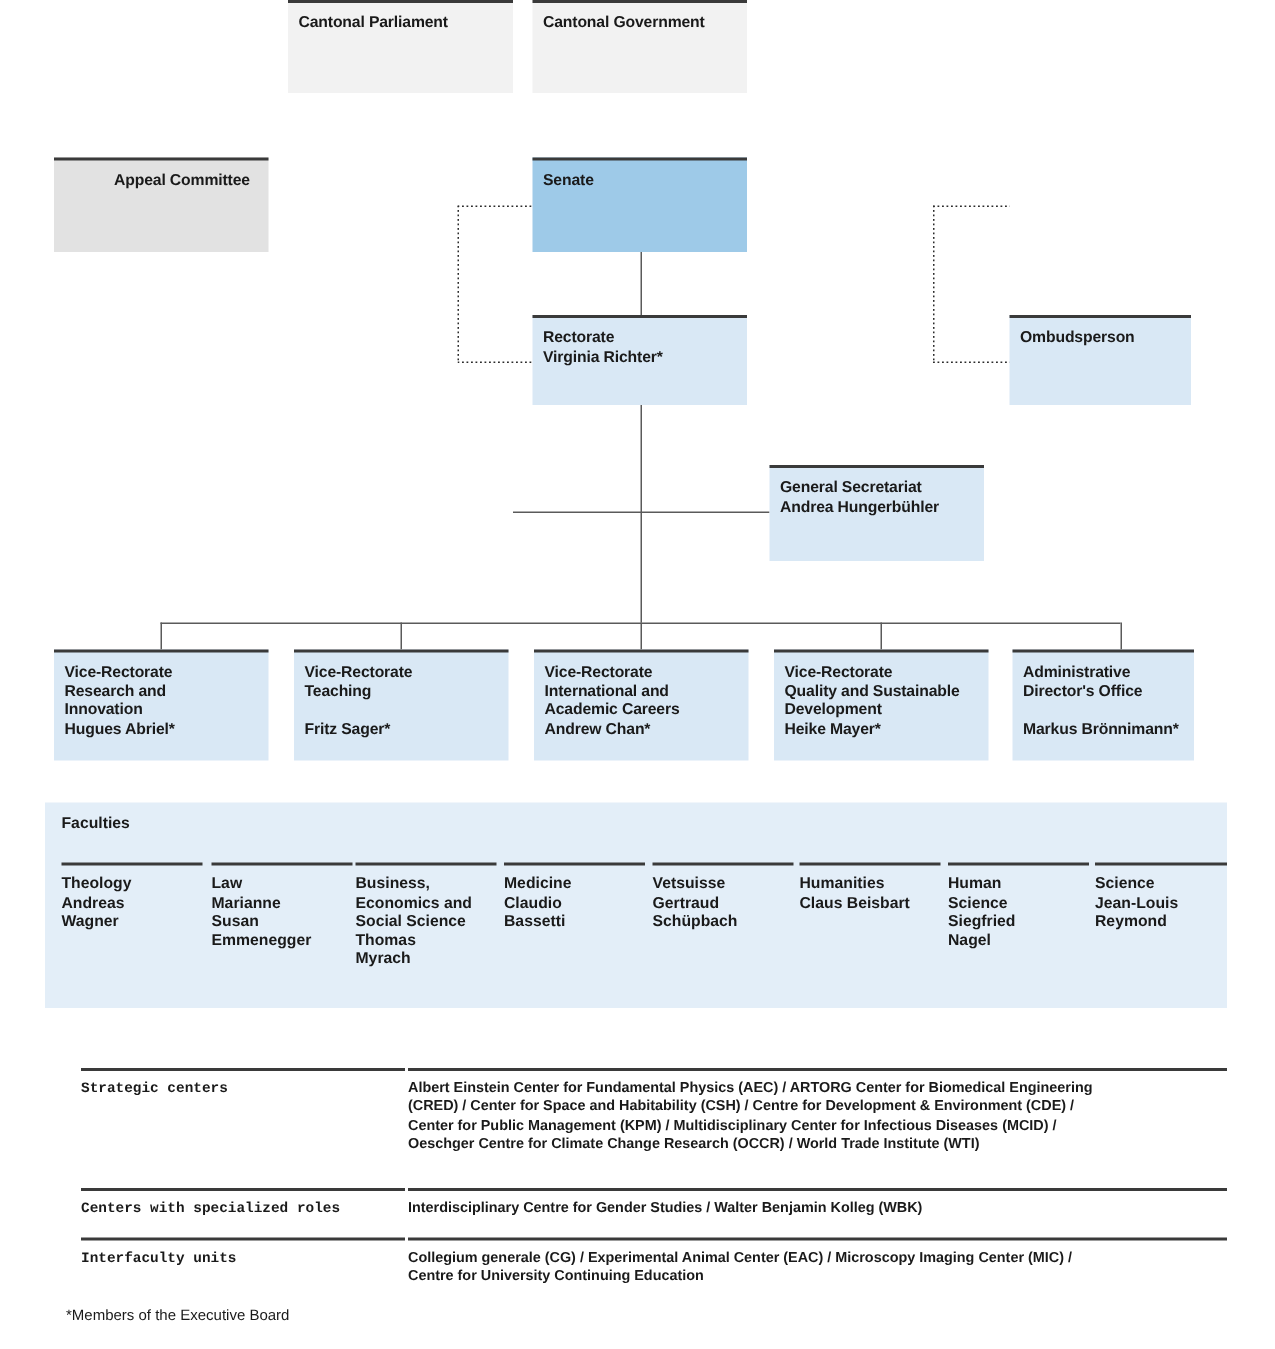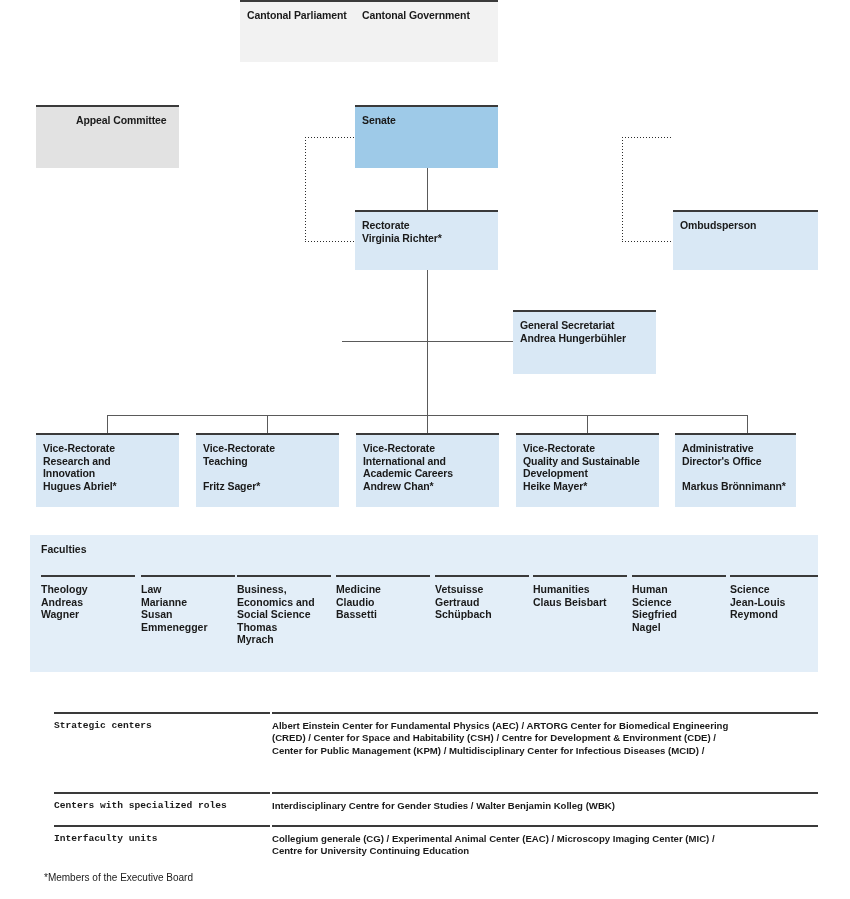--- a/index.html
+++ b/index.html
@@ -101,41 +101,41 @@
 
   <div class="ln-h" style="left:342px; top:341px; width:171px;"></div>
 
   <div class="ln-h" style="left:107px; top:415px; width:640px;"></div>
   <div class="ln-v" style="left:107px; top:415px; height:18px;"></div>
   <div class="ln-v" style="left:267px; top:415px; height:18px;"></div>
   <div class="ln-v" style="left:427px; top:415px; height:18px;"></div>
   <div class="ln-v" style="left:587px; top:415px; height:18px;"></div>
   <div class="ln-v" style="left:747px; top:415px; height:18px;"></div>
 
-  <div class="box fill-gray-light" style="left:192px; top:0px; width:150px; height:62px;margin-left:48px;">
+  <div class="box fill-gray-light" style="left:192px; top:0px; width:150px; height:62px;">
     <span class="ln">Cantonal Parliament</span>
   </div>
   <div class="box fill-gray-light" style="left:355px; top:0px; width:143px; height:62px;">
     <span class="ln">Cantonal Government</span>
   </div>
 
   <div class="box fill-gray" style="left:36px; top:105px; width:143px; height:63px;">
     <span class="ln">Appeal Committee</span>
   </div>
 
   <div class="box fill-blue-mid" style="left:355px; top:105px; width:143px; height:63px;">
     <span class="ln">Senate</span>
   </div>
 
   <div class="box fill-blue-light" style="left:355px; top:210px; width:143px; height:60px;">
     <span class="ln">Rectorate</span>
     <span class="ln">Virginia Richter*</span>
   </div>
 
-  <div class="box fill-blue-light" style="left:673px; top:210px; width:145px; height:60px;">
+  <div class="box fill-blue-light" style="left:673px; top:210px; width:121px; height:60px;">
     <span class="ln">Ombudsperson</span>
   </div>
 
   <div class="box fill-blue-light" style="left:513px; top:310px; width:143px; height:64px;">
     <span class="ln">General Secretariat</span>
     <span class="ln">Andrea Hungerbühler</span>
   </div>
 
   <div class="box fill-blue-light" style="left:36px; top:433px; width:143px; height:74px;">
     <span class="ln">Vice-Rectorate</span>
@@ -226,20 +226,21 @@
       <span class="ln">Reymond</span>
     </div>
   </div>
 
   <div class="brow" style="top:712px;">
     <div class="lbl">Strategic centers</div>
     <div class="val">
       <span class="ln">Albert Einstein Center for Fundamental Physics (AEC) / ARTORG Center for Biomedical Engineering</span>
       <span class="ln">(CRED) / Center for Space and Habitability (CSH) / Centre for Development &amp; Environment (CDE) /</span>
       <span class="ln">Center for Public Management (KPM) / Multidisciplinary Center for Infectious Diseases (MCID) /</span>
+      <span class="ln">Oeschger Centre for Climate Change Research (OCCR) / World Trade Institute (WTI)</span>
     </div>
   </div>
 
   <div class="brow" style="top:792px;">
     <div class="lbl">Centers with specialized roles</div>
     <div class="val">
       <span class="ln">Interdisciplinary Centre for Gender Studies / Walter Benjamin Kolleg (WBK)</span>
     </div>
   </div>
 

